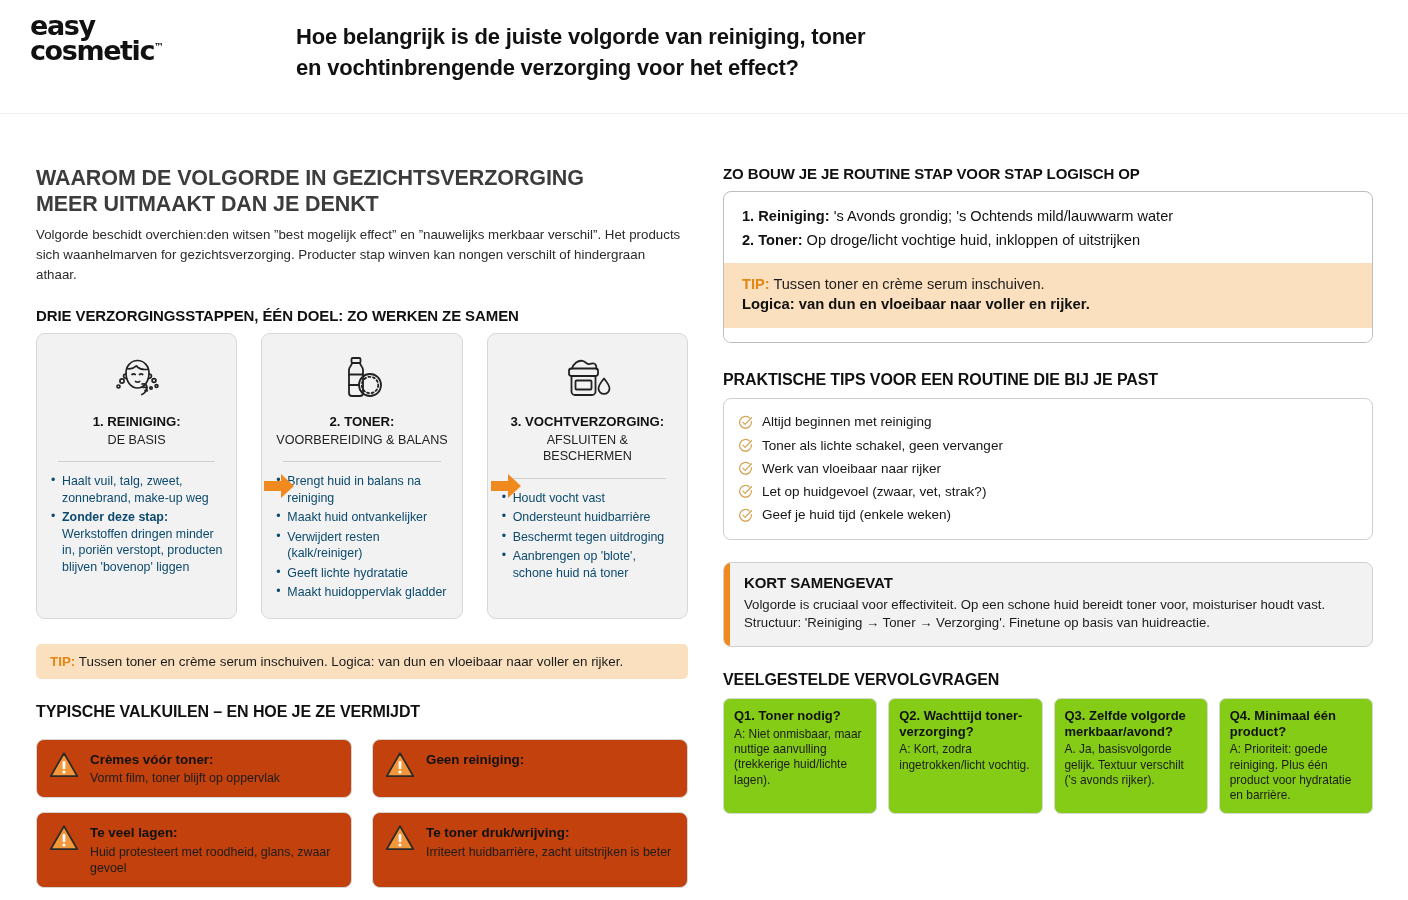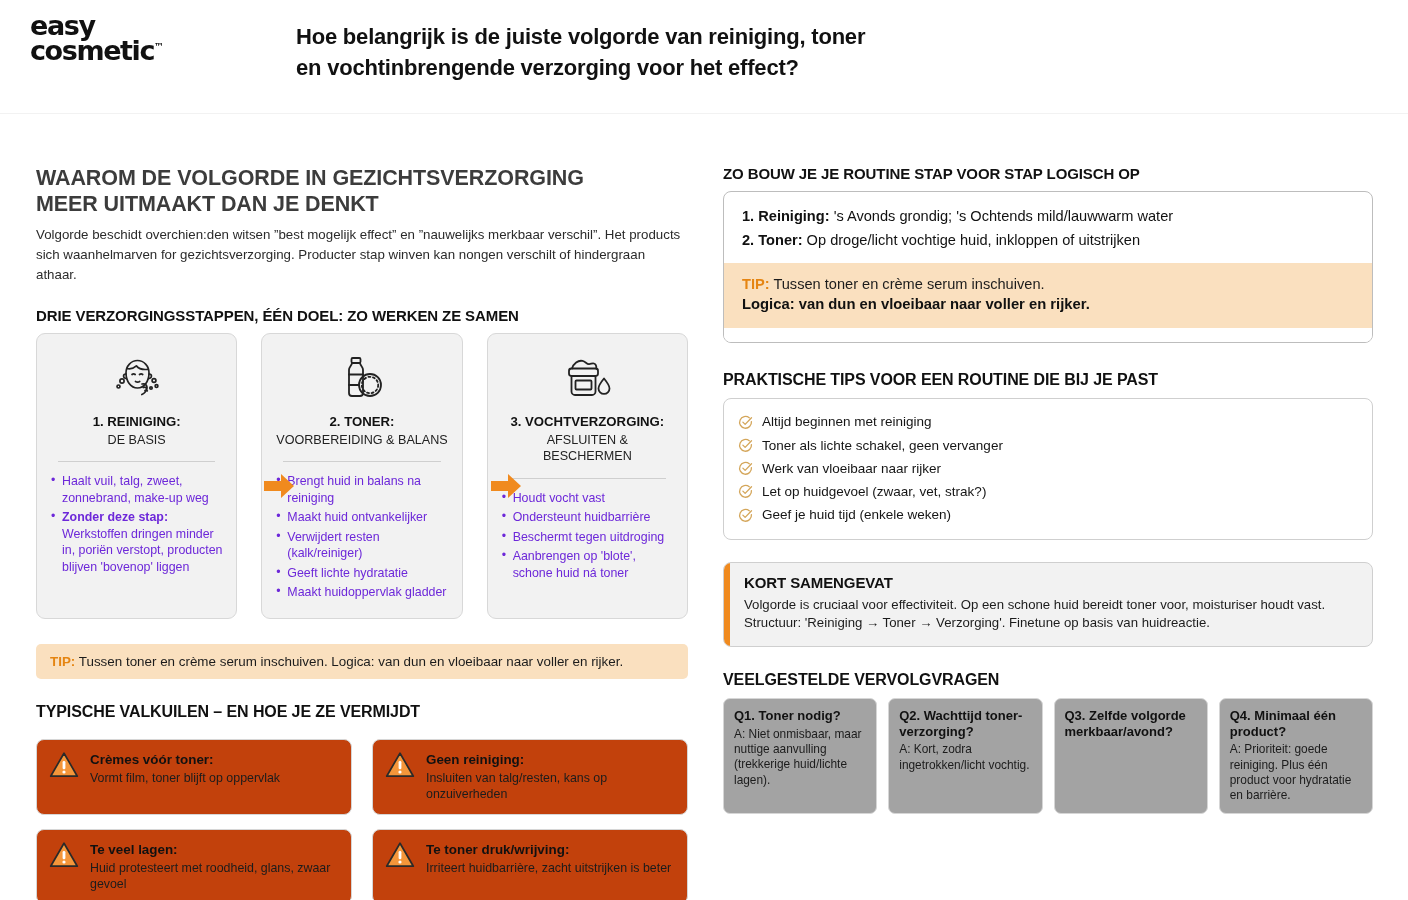--- a/index.html
+++ b/index.html
@@ -50,21 +50,21 @@
   .steps-row { position: relative; display: flex; gap: 24px; align-items: stretch; }
   .step-card {
     flex: 1 1 0; background: #f2f2f2; border: 1px solid #d8d8d8;
     border-radius: 9px; padding: 16px 13px 14px 13px;
     display: flex; flex-direction: column; min-height: 256px;
   }
   .step-icon { height: 58px; display: flex; align-items: center; justify-content: center; margin-bottom: 6px; }
   .step-name { text-align: center; font-size: 13.2px; font-weight: 700; color: #111; line-height: 1.25; }
   .step-sub  { text-align: center; font-size: 12.6px; color: #222; line-height: 1.3; margin-top: 1px; }
   .step-div  { height: 1px; background: #cfcfcf; margin: 13px 8px 11px 8px; }
-  .step-list { list-style: none; font-size: 12.4px; line-height: 1.33; color: #6d28d9; }
+  .step-list { list-style: none; font-size: 12.4px; line-height: 1.33; color: #0c4a6e; }
   .step-list li { position: relative; padding-left: 12px; margin-bottom: 3px; }
   .step-list li:before { content: "•"; position: absolute; left: 1px; top: -1px; }
   .step-list li b { font-weight: 700; }
 
   .arrow {
     position: absolute; top: 140px; width: 30px; height: 26px;
   }
   .arrow.a1 { left: 228px; }
   .arrow.a2 { left: 455px; }
 
@@ -112,21 +112,21 @@
   }
   .sum-bar { width: 6px; background: #f08a1e; flex: 0 0 6px; }
   .sum-body { padding: 11px 14px 13px 14px; }
   .sum-h { font-size: 15px; font-weight: 700; color: #111; letter-spacing: -0.1px; margin-bottom: 5px; }
   .sum-t { font-size: 13.2px; line-height: 1.42; color: #1c1c1c; }
 
   
   .faq-title { margin-top: 24px; margin-bottom: 9px; font-size: 16px; }
   .faq-grid { display: grid; grid-template-columns: repeat(4, 1fr); gap: 11px; }
   .faq-card {
-    background: #a3a3a3; border: 1px solid #d6d6d6; border-radius: 7px;
+    background: #84cc16; border: 1px solid #d6d6d6; border-radius: 7px;
     padding: 9px 9px 10px 10px; min-height: 96px;
   }
   .faq-q { font-size: 13px; font-weight: 700; color: #111; line-height: 1.2; }
   .faq-a { font-size: 11.9px; color: #1c1c1c; line-height: 1.28; margin-top: 3px; }
 
   svg { display: block; }
 </style>
 </head>
 <body>
 
@@ -267,21 +267,20 @@
       <div class="pit-card">
         <span>
           <svg width="30" height="28" viewBox="0 0 30 28">
               <path d="M15 2.2 28.3 25.2H1.7z" fill="#f4963a" stroke="#2a2a2a" stroke-width="1.7" stroke-linejoin="round"></path>
               <rect x="13.6" y="10" width="2.8" height="8.2" rx="1.3" fill="#fff"></rect>
               <circle cx="15" cy="21" r="1.6" fill="#fff"></circle>
             </svg>
         </span>
         <div class="pit-body">
           <div class="pit-h">Geen reiniging:</div>
-          <div class="pit-t">Insluiten van talg/resten, kans op onzuiverheden</div>
         </div>
       </div>
 
       <div class="pit-card">
         <span>
           <svg width="30" height="28" viewBox="0 0 30 28">
               <path d="M15 2.2 28.3 25.2H1.7z" fill="#f4963a" stroke="#2a2a2a" stroke-width="1.7" stroke-linejoin="round"></path>
               <rect x="13.6" y="10" width="2.8" height="8.2" rx="1.3" fill="#fff"></rect>
               <circle cx="15" cy="21" r="1.6" fill="#fff"></circle>
             </svg>
@@ -388,20 +387,21 @@
       <div class="faq-card">
         <div class="faq-q">Q1. Toner nodig?</div>
         <div class="faq-a">A: Niet onmisbaar, maar nuttige aanvulling (trekkerige huid/lichte lagen).</div>
       </div>
       <div class="faq-card">
         <div class="faq-q">Q2. Wachttijd toner-verzorging?</div>
         <div class="faq-a">A: Kort, zodra ingetrokken/licht vochtig.</div>
       </div>
       <div class="faq-card">
         <div class="faq-q">Q3. Zelfde volgorde merkbaar/avond?</div>
+        <div class="faq-a">A. Ja, basisvolgorde gelijk. Textuur verschilt ('s avonds rijker).</div>
       </div>
       <div class="faq-card">
         <div class="faq-q">Q4. Minimaal één product?</div>
         <div class="faq-a">A: Prioriteit: goede reiniging. Plus één product voor hydratatie en barrière.</div>
       </div>
     </div>
 
   </div>
 </div>
 

